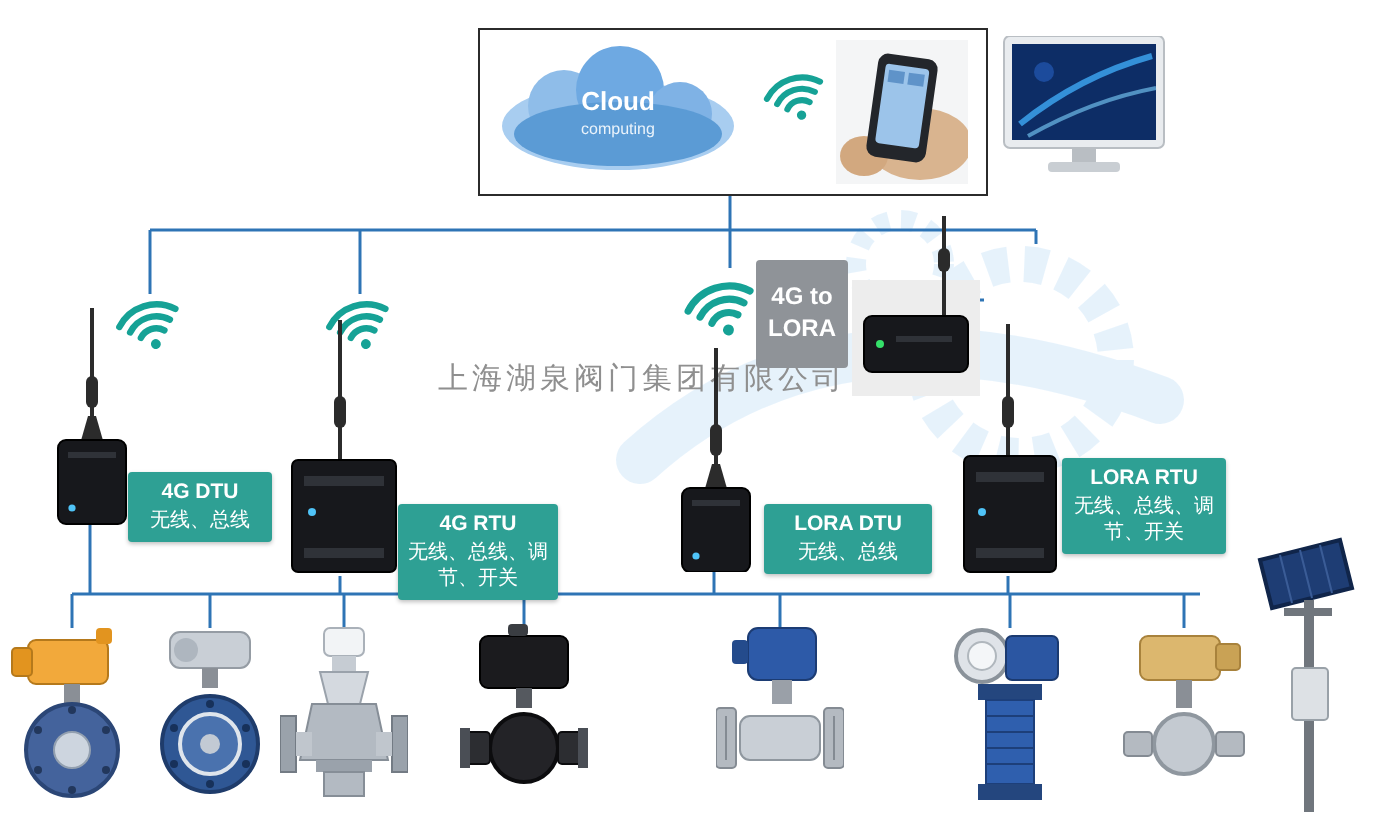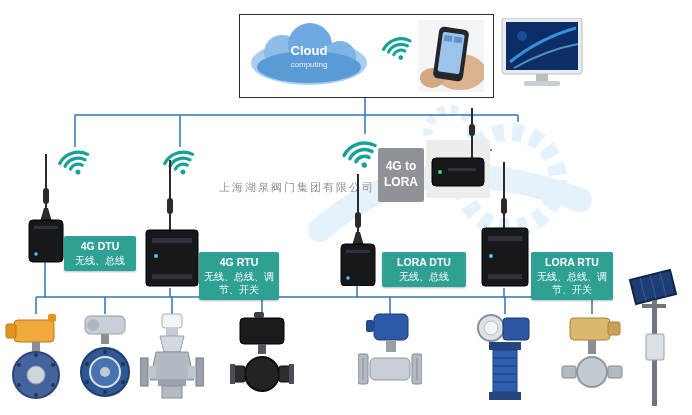--- a/index.html
+++ b/index.html
@@ -11,22 +11,22 @@
   .label-box{position:absolute;background:#2ea094;color:#fff;font-size:10px;line-height:1.3;
              padding:4px 5px;text-align:center;border-radius:2px;z-index:5;
              box-shadow:0 1px 2px rgba(0,0,0,.25);margin-top:16px;}
   .label-name{display:block;font-weight:bold;font-size:10.5px;}
   .label-feat{display:block;}
   .callout{position:absolute;left:490px;top:118px;width:64px;background:#fff;
            border:2px solid #2f849b;color:#8b3e2f;font-size:13px;font-weight:bold;
            line-height:1.35;padding:5px 8px;z-index:6;}
   .gw-label{position:absolute;left:378px;top:130px;width:46px;height:54px;background:#8f9398;
             color:#fff;font-weight:bold;font-size:12px;line-height:1.3;text-align:center;
-            display:flex;align-items:center;justify-content:center;z-index:5;border-radius:2px;margin-top:18px;}
-  .co-mark{position:absolute;left:219px;top:180px;font-size:11px;color:#8f8f8f;
+            display:flex;align-items:center;justify-content:center;z-index:5;border-radius:2px;}
+  .co-mark{position:absolute;left:219px;top:180px;font-size:15px;color:#8f8f8f;
            letter-spacing:2px;z-index:3;white-space:nowrap;}
   .wifi{position:absolute;z-index:4;transform:rotate(-18deg);}
   svg.dev,svg.valve,svg.misc{position:absolute;z-index:4;}
   #connectors{position:absolute;left:0;top:0;z-index:2;}
   #bgmark{position:absolute;left:300px;top:80px;z-index:1;opacity:.13;}
 </style>
 </head>
 <body>
 
 <div class="canvas">
@@ -177,21 +177,21 @@
     <span class="label-feat">无线、总线</span>
   </div>
   <div class="label-box" style="left:199px;top:236px;width:70px">
     <span class="label-name">4G RTU</span>
     <span class="label-feat">无线、总线、调节、开关</span>
   </div>
   <div class="label-box" style="left:382px;top:236px;width:74px">
     <span class="label-name">LORA DTU</span>
     <span class="label-feat">无线、总线</span>
   </div>
-  <div class="label-box" style="left:531px;top:236px;width:72px">
+  <div class="label-box" style="left:531px;top:213px;width:72px">
     <span class="label-name">LORA RTU</span>
     <span class="label-feat">无线、总线、调节、开关</span>
   </div>
 
   <svg class="valve" style="left:4px;top:312px" width="64" height="94" viewBox="0 0 64 94">
     <rect x="10" y="8" width="40" height="22" rx="4" fill="#f2a93b" stroke="#b5791b"></rect>
     <rect x="2" y="12" width="10" height="14" rx="2" fill="#e2941f" stroke="#b5791b"></rect>
     <rect x="44" y="2" width="8" height="8" rx="2" fill="#e2941f"></rect>
     <rect x="28" y="30" width="8" height="10" fill="#8a8f96"></rect>
     <circle cx="32" cy="63" r="23" fill="#44639c" stroke="#2b4676" stroke-width="2"></circle>

